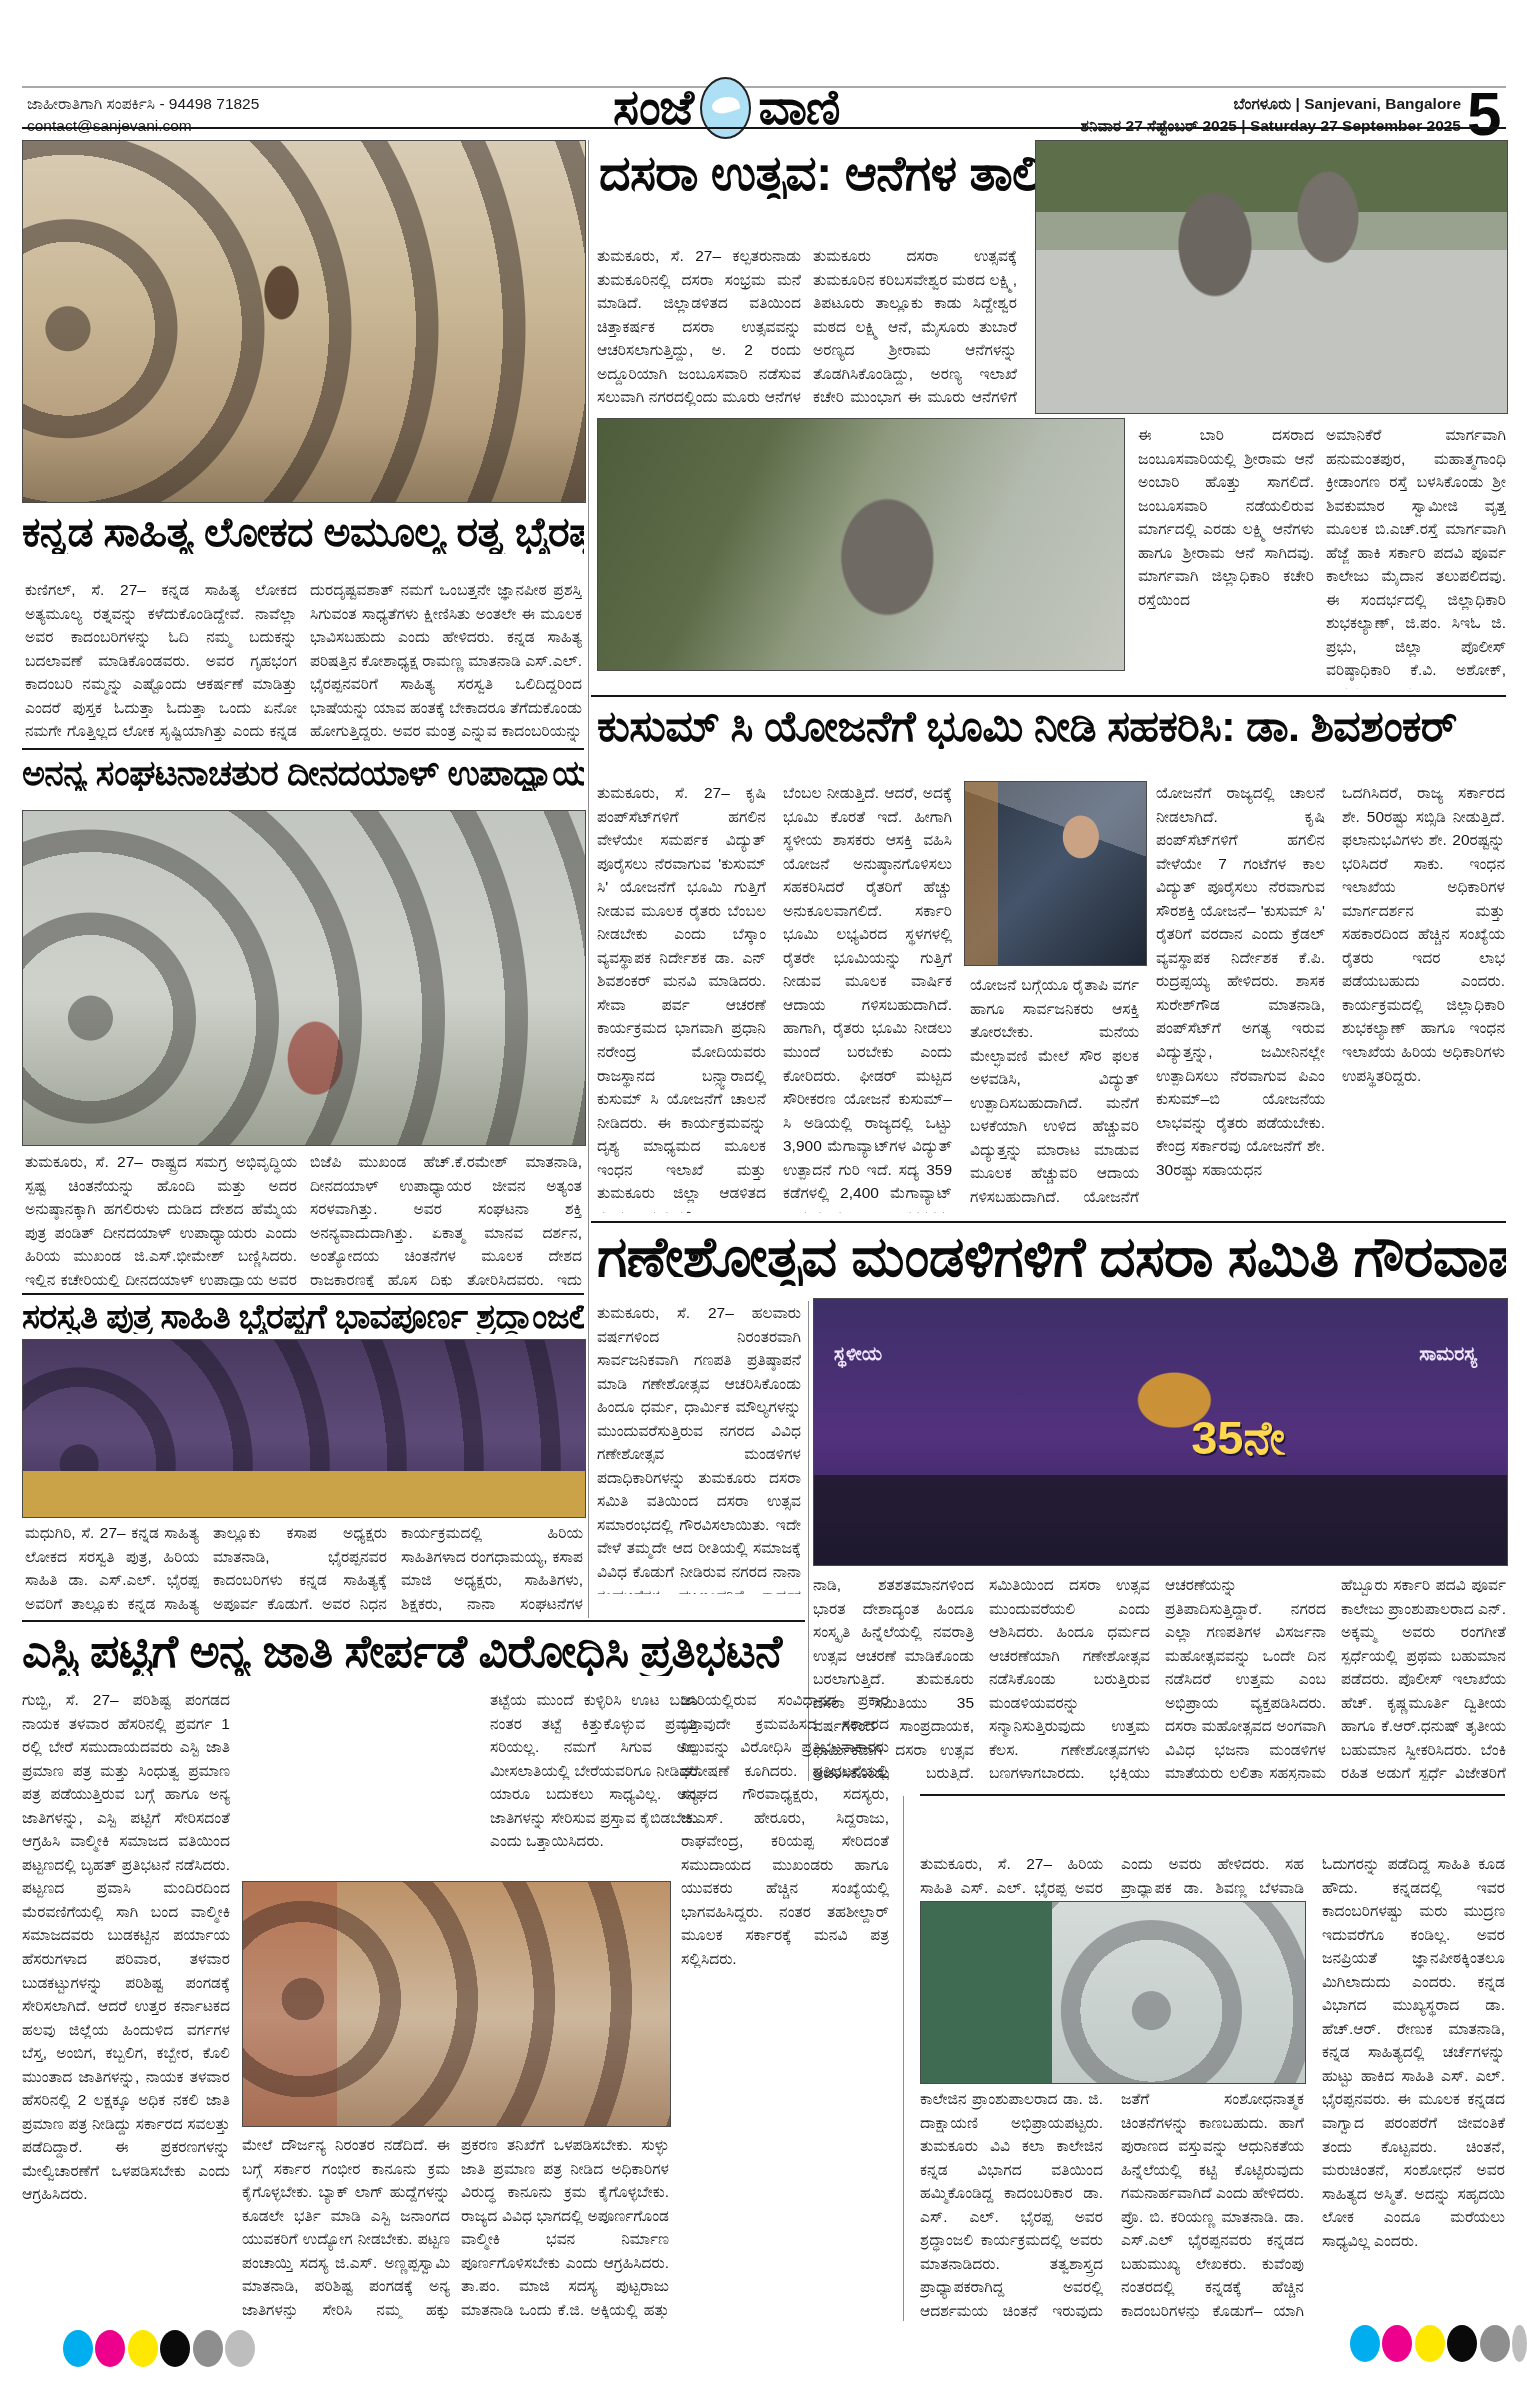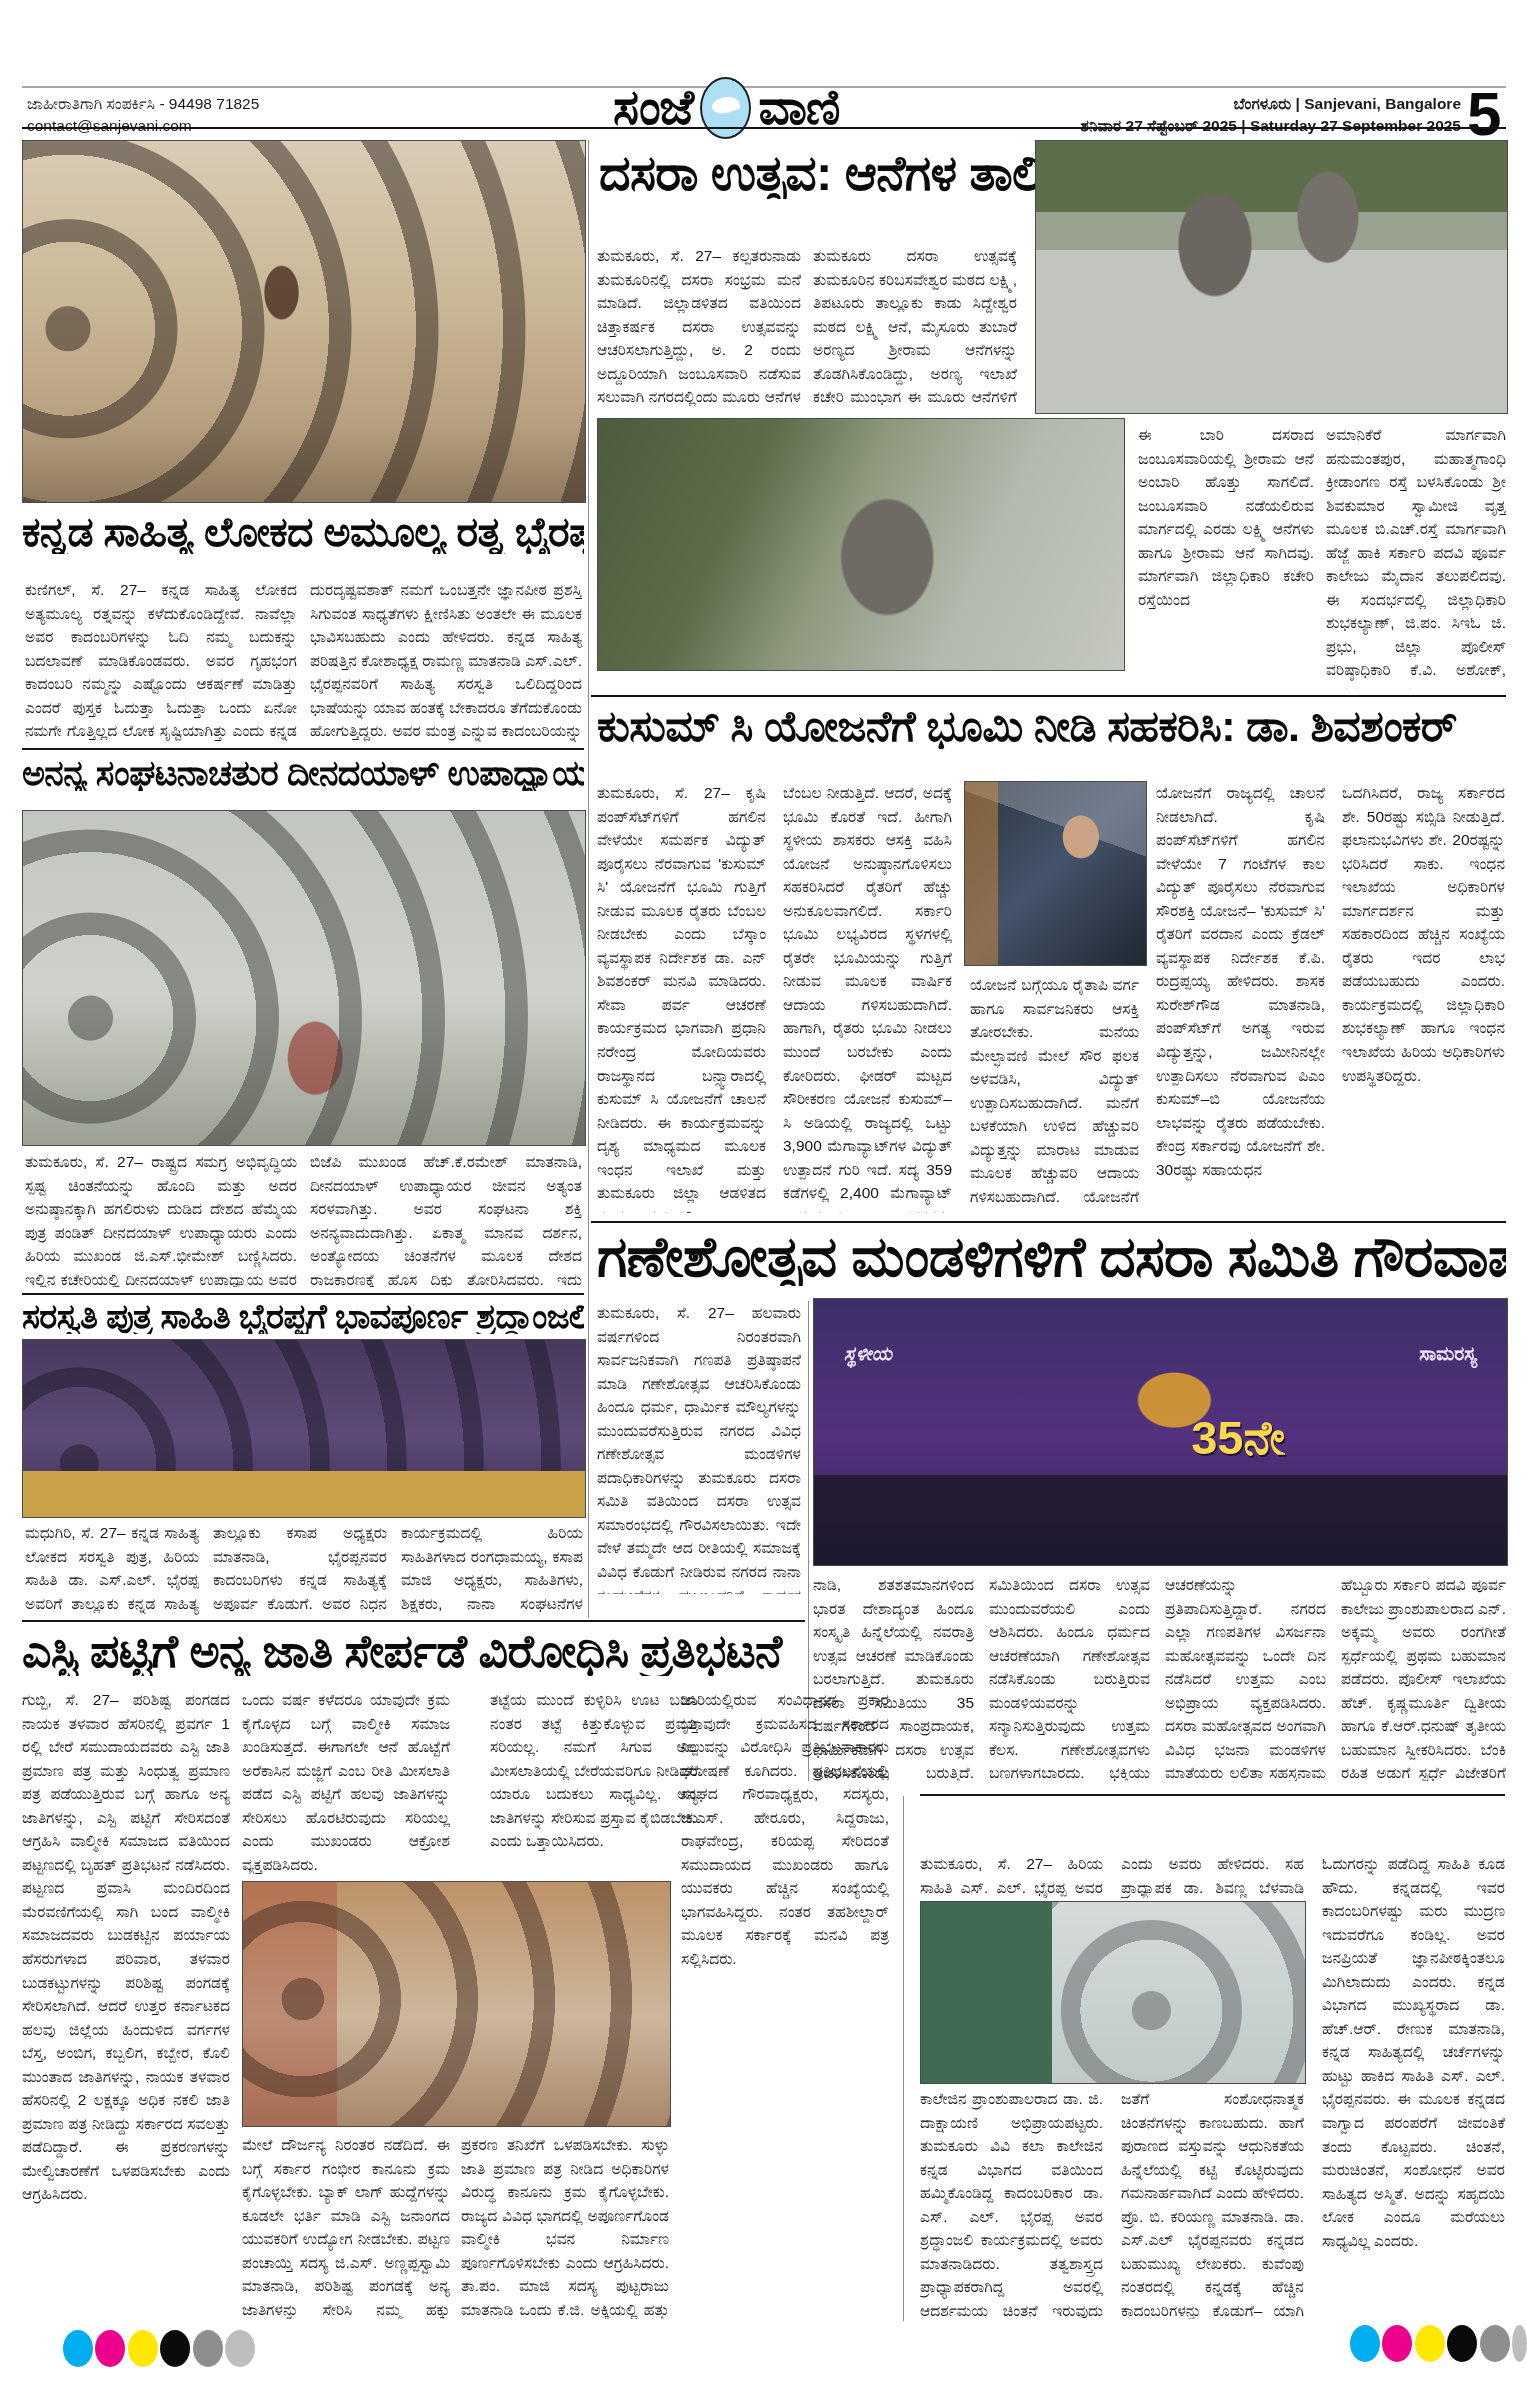--- a/index.html
+++ b/index.html
@@ -152,34 +152,33 @@
   <div class="col" style="left:970px; top:973px; width:169px; height:239px;">ಯೋಜನೆ ಬಗ್ಗೆಯೂ ರೈತಾಪಿ ವರ್ಗ ಹಾಗೂ ಸಾರ್ವಜನಿಕರು ಆಸಕ್ತಿ ತೋರಬೇಕು. ಮನೆಯ ಮೇಲ್ಛಾವಣಿ ಮೇಲೆ ಸೌರ ಫಲಕ ಅಳವಡಿಸಿ, ವಿದ್ಯುತ್ ಉತ್ಪಾದಿಸಬಹುದಾಗಿದೆ. ಮನೆಗೆ ಬಳಕೆಯಾಗಿ ಉಳಿದ ಹೆಚ್ಚುವರಿ ವಿದ್ಯುತ್ತನ್ನು ಮಾರಾಟ ಮಾಡುವ ಮೂಲಕ ಹೆಚ್ಚುವರಿ ಆದಾಯ ಗಳಿಸಬಹುದಾಗಿದೆ. ಯೋಜನೆಗೆ ಕೇಂದ್ರ ಸರ್ಕಾರ ಸಹಾಯಧನ ನೀಡುತ್ತಿದ್ದು, ಪ್ರತಿ ಕಿ.ವ್ಯಾ.ಗೆ 30 ಸಾವಿರ ರೂಪಾಯಿ ಸಬ್ಸಿಡಿ ದೊರೆಯುತ್ತದೆ ಎಂದು ಸಲಹೆ ನೀಡಿದರು. ಮುಖ್ಯಮಂತ್ರಿ ಸಿದ್ದರಾಮಯ್ಯ, ಹಾಗೂ ಇಂಧನ ಸಚಿವ ಕೆ.ಜೆ. ಜಾರ್ಜ್ ಅವರ ನೇತೃತ್ವದಲ್ಲಿ ಕಳೆದ ಜೂನ್ 11 ರಂದು ಗೌರಿಬಿದನೂರಿನಲ್ಲಿ ನಡೆದ ಕಾರ್ಯಕ್ರಮದಲ್ಲಿ ಕುಸುಮ್– ಸಿ</div>
   <div class="col" style="left:1156px; top:781px; width:169px; height:432px;">ಯೋಜನೆಗೆ ರಾಜ್ಯದಲ್ಲಿ ಚಾಲನೆ ನೀಡಲಾಗಿದೆ. ಕೃಷಿ ಪಂಪ್‌ಸೆಟ್‌ಗಳಿಗೆ ಹಗಲಿನ ವೇಳೆಯೇ 7 ಗಂಟೆಗಳ ಕಾಲ ವಿದ್ಯುತ್ ಪೂರೈಸಲು ನೆರವಾಗುವ ಸೌರಶಕ್ತಿ ಯೋಜನೆ– 'ಕುಸುಮ್ ಸಿ' ರೈತರಿಗೆ ವರದಾನ ಎಂದು ಕ್ರೆಡಲ್ ವ್ಯವಸ್ಥಾಪಕ ನಿರ್ದೇಶಕ ಕೆ.ಪಿ. ರುದ್ರಪ್ಪಯ್ಯ ಹೇಳಿದರು. ಶಾಸಕ ಸುರೇಶ್‌ಗೌಡ ಮಾತನಾಡಿ, ಪಂಪ್‌ಸೆಟ್‌ಗೆ ಅಗತ್ಯ ಇರುವ ವಿದ್ಯುತ್ತನ್ನು, ಜಮೀನಿನಲ್ಲೇ ಉತ್ಪಾದಿಸಲು ನೆರವಾಗುವ ಪಿಎಂ ಕುಸುಮ್–ಬಿ ಯೋಜನೆಯ ಲಾಭವನ್ನು ರೈತರು ಪಡೆಯಬೇಕು. ಕೇಂದ್ರ ಸರ್ಕಾರವು ಯೋಜನೆಗೆ ಶೇ. 30ರಷ್ಟು ಸಹಾಯಧನ</div>
   <div class="col" style="left:1342px; top:781px; width:163px; height:432px;">ಒದಗಿಸಿದರೆ, ರಾಜ್ಯ ಸರ್ಕಾರದ ಶೇ. 50ರಷ್ಟು ಸಬ್ಸಿಡಿ ನೀಡುತ್ತಿದೆ. ಫಲಾನುಭವಿಗಳು ಶೇ. 20ರಷ್ಟನ್ನು ಭರಿಸಿದರೆ ಸಾಕು. ಇಂಧನ ಇಲಾಖೆಯ ಅಧಿಕಾರಿಗಳ ಮಾರ್ಗದರ್ಶನ ಮತ್ತು ಸಹಕಾರದಿಂದ ಹೆಚ್ಚಿನ ಸಂಖ್ಯೆಯ ರೈತರು ಇದರ ಲಾಭ ಪಡೆಯಬಹುದು ಎಂದರು. ಕಾರ್ಯಕ್ರಮದಲ್ಲಿ ಜಿಲ್ಲಾಧಿಕಾರಿ ಶುಭಕಲ್ಯಾಣ್ ಹಾಗೂ ಇಂಧನ ಇಲಾಖೆಯ ಹಿರಿಯ ಅಧಿಕಾರಿಗಳು ಉಪಸ್ಥಿತರಿದ್ದರು.</div>
 
   <div class="rule" style="left:591px; right:22px; top:1221px; height:2.2px;"></div>
 
   <div class="headline" style="left:597px; top:1228px; width:909px; font-size:56px;">ಗಣೇಶೋತ್ಸವ ಮಂಡಳಿಗಳಿಗೆ ದಸರಾ ಸಮಿತಿ ಗೌರವಾರ್ಪಣೆ</div>
   <div class="col" style="left:597px; top:1301px; width:204px; height:293px;">ತುಮಕೂರು, ಸೆ. 27– ಹಲವಾರು ವರ್ಷಗಳಿಂದ ನಿರಂತರವಾಗಿ ಸಾರ್ವಜನಿಕವಾಗಿ ಗಣಪತಿ ಪ್ರತಿಷ್ಠಾಪನೆ ಮಾಡಿ ಗಣೇಶೋತ್ಸವ ಆಚರಿಸಿಕೊಂಡು ಹಿಂದೂ ಧರ್ಮ, ಧಾರ್ಮಿಕ ಮೌಲ್ಯಗಳನ್ನು ಮುಂದುವರೆಸುತ್ತಿರುವ ನಗರದ ವಿವಿಧ ಗಣೇಶೋತ್ಸವ ಮಂಡಳಿಗಳ ಪದಾಧಿಕಾರಿಗಳನ್ನು ತುಮಕೂರು ದಸರಾ ಸಮಿತಿ ವತಿಯಿಂದ ದಸರಾ ಉತ್ಸವ ಸಮಾರಂಭದಲ್ಲಿ ಗೌರವಿಸಲಾಯಿತು. ಇದೇ ವೇಳೆ ತಮ್ಮದೇ ಆದ ರೀತಿಯಲ್ಲಿ ಸಮಾಜಕ್ಕೆ ವಿವಿಧ ಕೊಡುಗೆ ನೀಡಿರುವ ನಗರದ ನಾನಾ ಸಂಘಟನೆಗಳ ಮುಖಂಡರಿಗೆ ಸಾರ್ಥಕ ಜೀವನ ಸಾಧಕ ಬಿರುದು ನೀಡಿ ಸನ್ಮಾನಿಸಲಾಯಿತು. ಕಾರ್ಯಕ್ರಮ ಉದ್ಘಾಟಿಸಿದ ಹಿರಿಯ ಪತ್ರಕರ್ತ ಡಾ. ಎಸ್. ನಾಗಣ್ಣ ಮಾತ</div>
   <div class="vline" style="left:808px; top:1301px; height:480px;"></div>
   <div class="photo ph-f" style="left:813px; top:1298px; width:693px; height:266px;">
-    <div class="banner-side" style="left:30px;font-style:italic;">ಸ್ಥಳೀಯ</div>
+    <div class="banner-side" style="left:20px;">ಸ್ಥಳೀಯ</div>
     <div class="banner-side" style="right:30px;">ಸಾಮರಸ್ಯ</div>
     <div class="banner-num">35ನೇ</div>
   </div>
   <div class="col" style="left:813px; top:1573px; width:161px; height:208px;">ನಾಡಿ, ಶತಶತಮಾನಗಳಿಂದ ಭಾರತ ದೇಶಾದ್ಯಂತ ಹಿಂದೂ ಸಂಸ್ಕೃತಿ ಹಿನ್ನೆಲೆಯಲ್ಲಿ ನವರಾತ್ರಿ ಉತ್ಸವ ಆಚರಣೆ ಮಾಡಿಕೊಂಡು ಬರಲಾಗುತ್ತಿದೆ. ತುಮಕೂರು ದಸರಾ ಸಮಿತಿಯು 35 ವರ್ಷಗಳಿಂದ ಸಾಂಪ್ರದಾಯಕ, ಧಾರ್ಮಿಕವಾಗಿ ದಸರಾ ಉತ್ಸವ ಆಚರಿಸಿಕೊಂಡು ಬರುತ್ತಿದೆ. ಮುಂದೆ ಯೂ ನಿರಂತರವಾಗಿ ತುಮಕೂರಿನಲ್ಲಿ</div>
   <div class="col" style="left:989px; top:1573px; width:161px; height:208px;">ಸಮಿತಿಯಿಂದ ದಸರಾ ಉತ್ಸವ ಮುಂದುವರೆಯಲಿ ಎಂದು ಆಶಿಸಿದರು. ಹಿಂದೂ ಧರ್ಮದ ಆಚರಣೆಯಾಗಿ ಗಣೇಶೋತ್ಸವ ನಡೆಸಿಕೊಂಡು ಬರುತ್ತಿರುವ ಮಂಡಳಿಯವರನ್ನು ಸನ್ಮಾನಿಸುತ್ತಿರುವುದು ಉತ್ತಮ ಕೆಲಸ. ಗಣೇಶೋತ್ಸವಗಳು ಬಣಗಳಾಗಬಾರದು. ಭಕ್ತಿಯು ಉನ್ಮಾದ ಆಗಬಾರದು, ಮೆರವಣಿಗೆಯ ಕುಣಿತ ಸ್ವೇಚ್ಛೆ ಆಗಬಾರದು. ಪ್ರತಿದಿನ ವಿಧಿವತ್ತಾಗಿ ಪೂಜಿಸಿದ ಗಣಪತಿಯನ್ನು ವಿಸರ್ಜನೆ ಮಾಡುವಾಗ ಶ್ರದ್ಧಾ ಭಕ್ತಿಯಿಂದ</div>
   <div class="col" style="left:1165px; top:1573px; width:161px; height:208px;">ಆಚರಣೆಯನ್ನು ಪ್ರತಿಪಾದಿಸುತ್ತಿದ್ದಾರೆ. ನಗರದ ಎಲ್ಲಾ ಗಣಪತಿಗಳ ವಿಸರ್ಜನಾ ಮಹೋತ್ಸವವನ್ನು ಒಂದೇ ದಿನ ನಡೆಸಿದರೆ ಉತ್ತಮ ಎಂಬ ಅಭಿಪ್ರಾಯ ವ್ಯಕ್ತಪಡಿಸಿದರು. ದಸರಾ ಮಹೋತ್ಸವದ ಅಂಗವಾಗಿ ವಿವಿಧ ಭಜನಾ ಮಂಡಳಿಗಳ ಮಾತೆಯರು ಲಲಿತಾ ಸಹಸ್ರನಾಮ ಪಠಣ ನಡೆಸಿಕೊಟ್ಟರು. ನಂತರ ಚಾಮುಂಡೇಶ್ವರಿ ಮಾತೆಗೆ ಕುಂಕುಮಾರ್ಚನೆ ಕಾರ್ಯಕ್ರಮ ನಡೆಯಿತು. ಪ್ರಧಾನ ವೇದಿಕೆಯಲ್ಲಿ ಏರ್ಪಡಿಸಿದ್ದ</div>
   <div class="col" style="left:1341px; top:1573px; width:165px; height:208px;">ಹೆಬ್ಬೂರು ಸರ್ಕಾರಿ ಪದವಿ ಪೂರ್ವ ಕಾಲೇಜು ಪ್ರಾಂಶುಪಾಲರಾದ ಎನ್. ಅಕ್ಕಮ್ಮ ಅವರು ರಂಗಗೀತೆ ಸ್ಪರ್ಧೆಯಲ್ಲಿ ಪ್ರಥಮ ಬಹುಮಾನ ಪಡೆದರು. ಪೊಲೀಸ್ ಇಲಾಖೆಯ ಹೆಚ್. ಕೃಷ್ಣಮೂರ್ತಿ ದ್ವಿತೀಯ ಹಾಗೂ ಕೆ.ಆರ್.ಧನುಷ್ ತೃತೀಯ ಬಹುಮಾನ ಸ್ವೀಕರಿಸಿದರು. ಬೆಂಕಿ ರಹಿತ ಅಡುಗೆ ಸ್ಪರ್ಧೆ ವಿಜೇತರಿಗೆ ಬಹುಮಾನ ನೀಡಲಾಯಿತು. ನಂತರ ಸಾಗರ್ ಮತ್ತು ತಂಡದಿಂದ ಜಾನಪದ ನೃತ್ಯ ವೈಭವ ಕಾರ್ಯಕ್ರಮ ನಡೆಯಿತು. ಅಧ್ಯಕ್ಷ ಜಿ.ಎಸ್. ಬಸವರಾಜು, ಕಾರ್ಯದರ್ಶಿ ಕೆ. ಶಂಕರ್ ಭಾಗವಹಿಸಿದ್ದರು.</div>
 
   <div class="rule" style="left:22px; width:783px; top:1620px; height:2.2px;"></div>
   <div class="headline" style="left:22px; top:1628px; width:783px; font-size:46px;">ಎಸ್ಟಿ ಪಟ್ಟಿಗೆ ಅನ್ಯ ಜಾತಿ ಸೇರ್ಪಡೆ ವಿರೋಧಿಸಿ ಪ್ರತಿಭಟನೆ</div>
 
   <div class="col" style="left:22px; top:1688px; width:208px; height:631px;">ಗುಬ್ಬಿ, ಸೆ. 27– ಪರಿಶಿಷ್ಟ ಪಂಗಡದ ನಾಯಕ ತಳವಾರ ಹೆಸರಿನಲ್ಲಿ ಪ್ರವರ್ಗ 1 ರಲ್ಲಿ ಬೇರೆ ಸಮುದಾಯದವರು ಎಸ್ಟಿ ಜಾತಿ ಪ್ರಮಾಣ ಪತ್ರ ಮತ್ತು ಸಿಂಧುತ್ವ ಪ್ರಮಾಣ ಪತ್ರ ಪಡೆಯುತ್ತಿರುವ ಬಗ್ಗೆ ಹಾಗೂ ಅನ್ಯ ಜಾತಿಗಳನ್ನು, ಎಸ್ಟಿ ಪಟ್ಟಿಗೆ ಸೇರಿಸದಂತೆ ಆಗ್ರಹಿಸಿ ವಾಲ್ಮೀಕಿ ಸಮಾಜದ ವತಿಯಿಂದ ಪಟ್ಟಣದಲ್ಲಿ ಬೃಹತ್ ಪ್ರತಿಭಟನೆ ನಡೆಸಿದರು. ಪಟ್ಟಣದ ಪ್ರವಾಸಿ ಮಂದಿರದಿಂದ ಮೆರವಣಿಗೆಯಲ್ಲಿ ಸಾಗಿ ಬಂದ ವಾಲ್ಮೀಕಿ ಸಮಾಜದವರು ಬುಡಕಟ್ಟಿನ ಪರ್ಯಾಯ ಹೆಸರುಗಳಾದ ಪರಿವಾರ, ತಳವಾರ ಬುಡಕಟ್ಟುಗಳನ್ನು ಪರಿಶಿಷ್ಟ ಪಂಗಡಕ್ಕೆ ಸೇರಿಸಲಾಗಿದೆ. ಆದರೆ ಉತ್ತರ ಕರ್ನಾಟಕದ ಹಲವು ಜಿಲ್ಲೆಯ ಹಿಂದುಳಿದ ವರ್ಗಗಳ ಬೆಸ್ತ, ಅಂಬಿಗ, ಕಬ್ಬಲಿಗ, ಕಬ್ಬೇರ, ಕೊಲಿ ಮುಂತಾದ ಜಾತಿಗಳನ್ನು, ನಾಯಕ ತಳವಾರ ಹೆಸರಿನಲ್ಲಿ 2 ಲಕ್ಷಕ್ಕೂ ಅಧಿಕ ನಕಲಿ ಜಾತಿ ಪ್ರಮಾಣ ಪತ್ರ ನೀಡಿದ್ದು ಸರ್ಕಾರದ ಸವಲತ್ತು ಪಡೆದಿದ್ದಾರೆ. ಈ ಪ್ರಕರಣಗಳನ್ನು ಮೇಲ್ವಿಚಾರಣೆಗೆ ಒಳಪಡಿಸಬೇಕು ಎಂದು ಆಗ್ರಹಿಸಿದರು.</div>
-  <div class="col" style="left:242px; top:1688px; width:208px; height:186px;">ಒಂದು ವರ್ಷ ಕಳೆದರೂ ಯಾವುದೇ ಕ್ರಮ ಕೈಗೊಳ್ಳದ ಬಗ್ಗೆ ವಾಲ್ಮೀಕಿ ಸಮಾಜ ಖಂಡಿಸುತ್ತದೆ. ಈಗಾಗಲೇ ಆನೆ ಹೊಟ್ಟೆಗೆ ಅರೆಕಾಸಿನ ಮಜ್ಜಿಗೆ ಎಂಬ ರೀತಿ ಮೀಸಲಾತಿ ಪಡೆದ ಎಸ್ಟಿ ಪಟ್ಟಿಗೆ ಹಲವು ಜಾತಿಗಳನ್ನು ಸೇರಿಸಲು ಹೊರಟಿರುವುದು ಸರಿಯಲ್ಲ ಎಂದು ಮುಖಂಡರು ಆಕ್ರೋಶ ವ್ಯಕ್ತಪಡಿಸಿದರು.</div>
   <div class="col" style="left:461px; top:1688px; width:208px; height:186px;margin-left:29px;">ತಟ್ಟೆಯ ಮುಂದೆ ಕುಳ್ಳಿರಿಸಿ ಊಟ ಬಡಿಸಿ ನಂತರ ತಟ್ಟೆ ಕಿತ್ತುಕೊಳ್ಳುವ ಪ್ರವೃತ್ತಿ ಸರಿಯಲ್ಲ. ನಮಗೆ ಸಿಗುವ ಅಲ್ಪ ಮೀಸಲಾತಿಯಲ್ಲಿ ಬೇರೆಯವರಿಗೂ ನೀಡಿದರೆ ಯಾರೂ ಬದುಕಲು ಸಾಧ್ಯವಿಲ್ಲ. ಅನ್ಯ ಜಾತಿಗಳನ್ನು ಸೇರಿಸುವ ಪ್ರಸ್ತಾವ ಕೈಬಿಡಬೇಕು ಎಂದು ಒತ್ತಾಯಿಸಿದರು.</div>
   <div class="col" style="left:681px; top:1688px; width:208px; height:631px;">ಜಾರಿಯಲ್ಲಿರುವ ಸಂವಿಧಾನದ ಪ್ರಕಾರ ಯಾವುದೇ ಕ್ರಮವಹಿಸದ ಸರ್ಕಾರದ ನಿಲುವನ್ನು ವಿರೋಧಿಸಿ ಪ್ರತಿಭಟನಾಕಾರರು ಘೋಷಣೆ ಕೂಗಿದರು. ಪ್ರತಿಭಟನೆಯಲ್ಲಿ ಸಂಘದ ಗೌರವಾಧ್ಯಕ್ಷರು, ಸದಸ್ಯರು, ಜಿ.ಎಸ್. ಹೇರೂರು, ಸಿದ್ದರಾಜು, ರಾಘವೇಂದ್ರ, ಕರಿಯಪ್ಪ ಸೇರಿದಂತೆ ಸಮುದಾಯದ ಮುಖಂಡರು ಹಾಗೂ ಯುವಕರು ಹೆಚ್ಚಿನ ಸಂಖ್ಯೆಯಲ್ಲಿ ಭಾಗವಹಿಸಿದ್ದರು. ನಂತರ ತಹಶೀಲ್ದಾರ್ ಮೂಲಕ ಸರ್ಕಾರಕ್ಕೆ ಮನವಿ ಪತ್ರ ಸಲ್ಲಿಸಿದರು.</div>
   <div class="photo ph-g" style="left:242px; top:1881px; width:427px; height:244px;"></div>
   <div class="col" style="left:242px; top:2133px; width:208px; height:186px;">ಮೇಲೆ ದೌರ್ಜನ್ಯ ನಿರಂತರ ನಡೆದಿದೆ. ಈ ಬಗ್ಗೆ ಸರ್ಕಾರ ಗಂಭೀರ ಕಾನೂನು ಕ್ರಮ ಕೈಗೊಳ್ಳಬೇಕು. ಬ್ಯಾಕ್ ಲಾಗ್ ಹುದ್ದೆಗಳನ್ನು ಕೂಡಲೇ ಭರ್ತಿ ಮಾಡಿ ಎಸ್ಟಿ ಜನಾಂಗದ ಯುವಕರಿಗೆ ಉದ್ಯೋಗ ನೀಡಬೇಕು. ಪಟ್ಟಣ ಪಂಚಾಯ್ತಿ ಸದಸ್ಯ ಜಿ.ಎಸ್. ಅಣ್ಣಪ್ಪಸ್ವಾಮಿ ಮಾತನಾಡಿ, ಪರಿಶಿಷ್ಟ ಪಂಗಡಕ್ಕೆ ಅನ್ಯ ಜಾತಿಗಳನ್ನು ಸೇರಿಸಿ ನಮ್ಮ ಹಕ್ಕು ಕಿತ್ತುಕೊಳ್ಳುವ ಪ್ರಯತ್ನ ನಡೆದಿದೆ. ಅಂಬೇಡ್ಕರ್ ಅವರ ಸಂವಿಧಾನ ಪ್ರಕಾರ ಪರಿಶಿಷ್ಟ ಪಂಗಡಕ್ಕೆ ಸೇರುವ ಸವಲತ್ತು ಬೇರೆ ಬಲಾಢ್ಯ ಜಾತಿಗೆ ನೀಡಿದರೆ ನಮಗೆ ಅನ್ಯಾಯ ಆಗುತ್ತದೆ.</div>
   <div class="col" style="left:461px; top:2133px; width:208px; height:186px;">ಪ್ರಕರಣ ತನಿಖೆಗೆ ಒಳಪಡಿಸಬೇಕು. ಸುಳ್ಳು ಜಾತಿ ಪ್ರಮಾಣ ಪತ್ರ ನೀಡಿದ ಅಧಿಕಾರಿಗಳ ವಿರುದ್ಧ ಕಾನೂನು ಕ್ರಮ ಕೈಗೊಳ್ಳಬೇಕು. ರಾಜ್ಯದ ವಿವಿಧ ಭಾಗದಲ್ಲಿ ಅಪೂರ್ಣಗೊಂಡ ವಾಲ್ಮೀಕಿ ಭವನ ನಿರ್ಮಾಣ ಪೂರ್ಣಗೊಳಿಸಬೇಕು ಎಂದು ಆಗ್ರಹಿಸಿದರು. ತಾ.ಪಂ. ಮಾಜಿ ಸದಸ್ಯ ಪುಟ್ಟರಾಜು ಮಾತನಾಡಿ ಒಂದು ಕೆ.ಜಿ. ಅಕ್ಕಿಯಲ್ಲಿ ಹತ್ತು ಜನ ಊಟ ಮಾಡಲು ಸಾಧ್ಯವಾದ ವಿಚಾರ. ಆದರೆ ಸರ್ಕಾರ ಒಂದು ಕೆಜಿ ಅಕ್ಕಿಗೆ ನೂರು ಜನರನ್ನು ಹಂಚಲು ಹೊರಟಿದೆ. ಇದರಲ್ಲಿ ನ್ಯಾಯ ಇಲ್ಲ ಎಂಬುದು ಎಲ್ಲರಿಗೂ ತಿಳಿದ ವಿಚಾರ. ಹಾಗಾಗಿ ಎಸ್ಟಿ ಪಟ್ಟಿಗೆ ಬೇರೆ ಯಾವ ಜಾತಿಯನ್ನೂ ಸೇರಿಸಬಾರದು ಎಂದರು.</div>
 
   <div class="vline" style="left:903px; top:1796px; height:525px;"></div>
   <div class="rule" style="left:920px; width:585px; top:1794px; height:1.5px;"></div>
 
   <div class="col" style="left:920px; top:1852px; width:183px; height:46px;">ತುಮಕೂರು, ಸೆ. 27– ಹಿರಿಯ ಸಾಹಿತಿ ಎಸ್. ಎಲ್. ಭೈರಪ್ಪ ಅವರ ಕಾದಂಬರಿಗಳನ್ನು ಹೆಚ್ಚು ಹೆಚ್ಚು</div>

